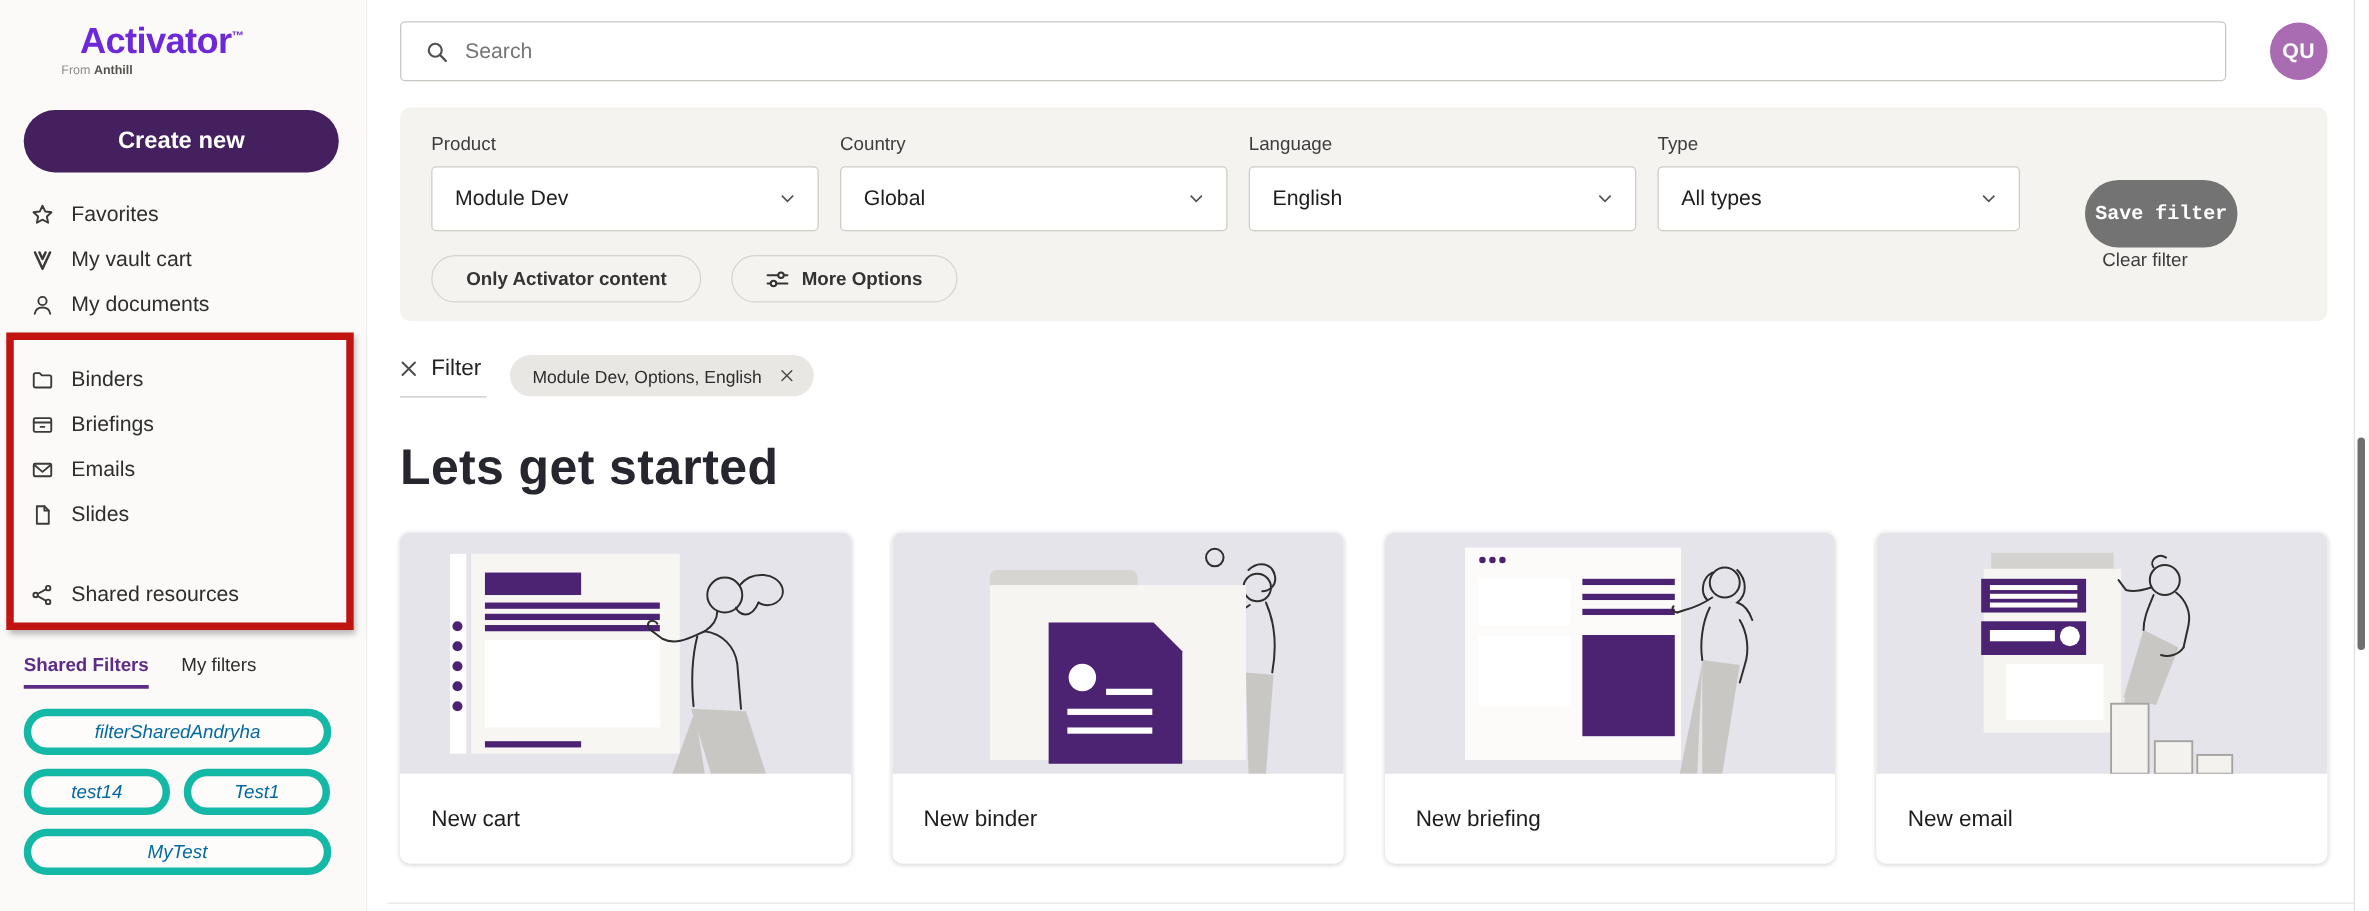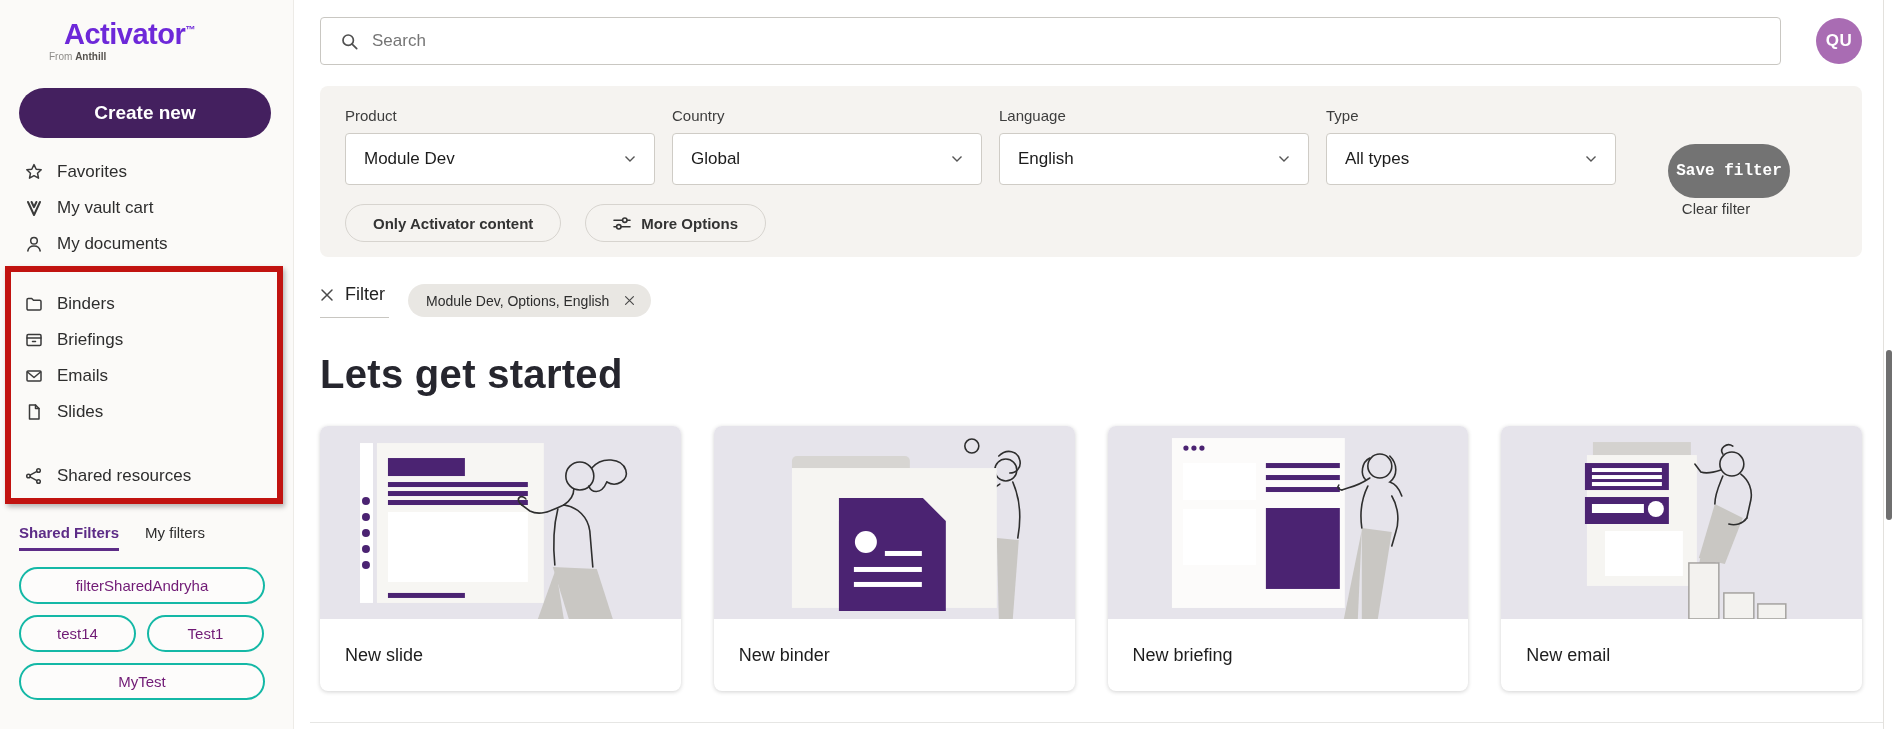--- a/index.html
+++ b/index.html
@@ -19,21 +19,21 @@
   .nav { margin-top:16px; }
   .nav-item { display:flex; align-items:center; gap:13px; padding:8px 0 8px 24px; font-size:17px; color:#2e2e2e; cursor:pointer; }
   .nav-item svg { width:20px; height:20px; flex:none; stroke:#3a3a3a; fill:none; stroke-width:1.5; stroke-linecap:round; stroke-linejoin:round; }
   .red-box { margin:4px 0 0 5px; width:278px; border:6px solid #c11310; box-shadow:2px 3px 5px rgba(0,0,0,0.28); padding:14px 0 4px 0; background:transparent; }
   .red-box .nav-item { padding-left:13px; }
   .red-box .shared { margin-top:28px; }
   .tabs { display:flex; gap:26px; margin:20px 0 0 19px; }
   .tab { font-size:15px; color:#2e2e2e; padding-bottom:7px; cursor:pointer; }
   .tab.active { color:#5d2c87; font-weight:700; border-bottom:3px solid #5d2c87; }
   .saved-pills { margin:16px 0 0 19px; width:246px; display:flex; flex-wrap:wrap; gap:11px; }
-  .spill { display:flex; align-items:center; justify-content:center; height:37px; border:2px solid #14b8a6; border-radius:19px; background:#fdfcfb; font-size:15px; color:#701a75; cursor:pointer; }
+  .spill { display:flex; align-items:center; justify-content:center; height:37px; border:6px solid #14b8a6; border-radius:19px; background:#fdfcfb; font-size:15px; color:#0369a1; cursor:pointer;font-style:italic; }
   .spill.full { width:246px; }
   .spill.half { width:117px; }
   
   .main { flex:1; position:relative; background:#fff; padding:17px 33px 0 26px; }
   .header-row { display:flex; align-items:center; gap:35px; }
   .search-box { flex:1; height:48px; background:#fff; border:1px solid #c9c7c2; border-radius:4px; display:flex; align-items:center; gap:13px; padding:0 16px 0 19px; }
   .search-box svg { flex:none; stroke:#4f4f4f; fill:none; stroke-width:1.7; stroke-linecap:round; }
   .search-box input { flex:1; border:none; outline:none; background:transparent; font-size:17px; color:#ef4444; font-family:inherit; }
   .search-box input::placeholder { color:#757575; }
   .avatar { flex:none; width:46px; height:46px; border-radius:50%; background:#a96cb3; color:#fff; font-size:17px; font-weight:700; letter-spacing:.5px; display:flex; align-items:center; justify-content:center; cursor:pointer; }
@@ -265,21 +265,21 @@
             <path d="M272 42c10-12 30-10 34 2 3 10-9 18-19 12"></path>
             <path d="M287 56c-6 14-16 10-18 4"></path>
             <path d="M254 63c0 7-4 12-10 16"></path>
             <path d="M244 79c-10 4-22 12-34 6l-8-6"></path>
             <path d="M202 79c-3-2-5-6-2-8 2-1 5 0 6 2"></path>
             <path d="M244 79c14 2 24 12 26 26l3 36"></path>
             <path d="M238 83c-4 16-5 36-3 56"></path>
           </g>
         </svg>
       </div>
-      <div class="card-label">New slide</div>
+      <div class="card-label">New cart</div>
     </div>
 
     <div class="card">
       <div class="card-ill">
         <svg viewBox="0 0 361 193">
           <path d="M283 112l22 2-6 79h-14z" fill="#c9c7c3"></path>
           <g class="sketch">
             <path d="M285 30c8-8 19-5 21 4 2 8-4 13-10 13"></path>
             <circle cx="292" cy="44" r="11"></circle>
             <path d="M299 56c7 16 9 34 5 56"></path>

